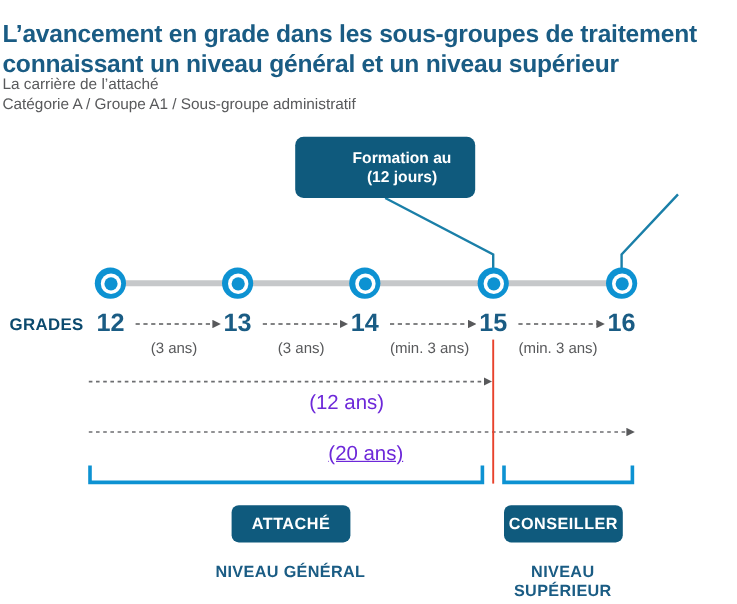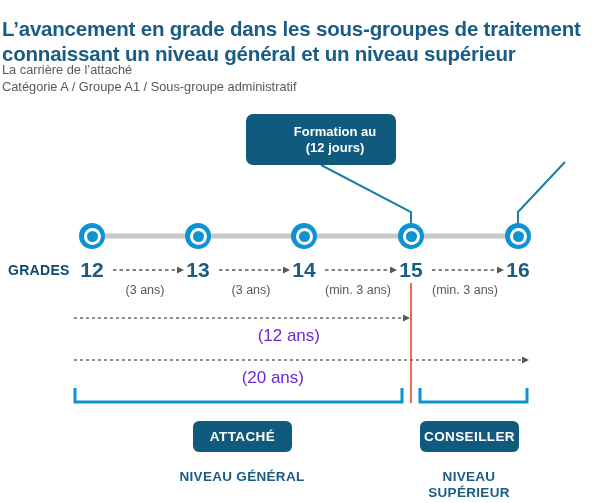--- a/index.html
+++ b/index.html
@@ -278,21 +278,21 @@
   <div class="grade-number" style="left:304px;">14</div>
   <div class="grade-number" style="left:411px;">15</div>
   <div class="grade-number" style="left:518px;">16</div>
 
   <div class="step-label" style="left:145px;">(3 ans)</div>
   <div class="step-label" style="left:251px;">(3 ans)</div>
   <div class="step-label" style="left:358px;">(min. 3 ans)</div>
   <div class="step-label" style="left:465px;">(min. 3 ans)</div>
 
   <div class="span-label" id="span-label-12" style="left:240px;">(12 ans)</div>
-  <div class="span-label" id="span-label-20" style="left:224px;">(20 ans)</div>
+  <div class="span-label" id="span-label-20" style="left:256px;text-decoration:underline;">(20 ans)</div>
 
   <div class="level-badge" id="badge-attache">ATTACHÉ</div>
   <div class="level-badge" id="badge-conseiller">CONSEILLER</div>
 
   <div class="level-caption" style="left:242px;">NIVEAU GÉNÉRAL</div>
   <div class="level-caption" style="left:469px;">NIVEAU
 SUPÉRIEUR</div>
 
 </div>
 

